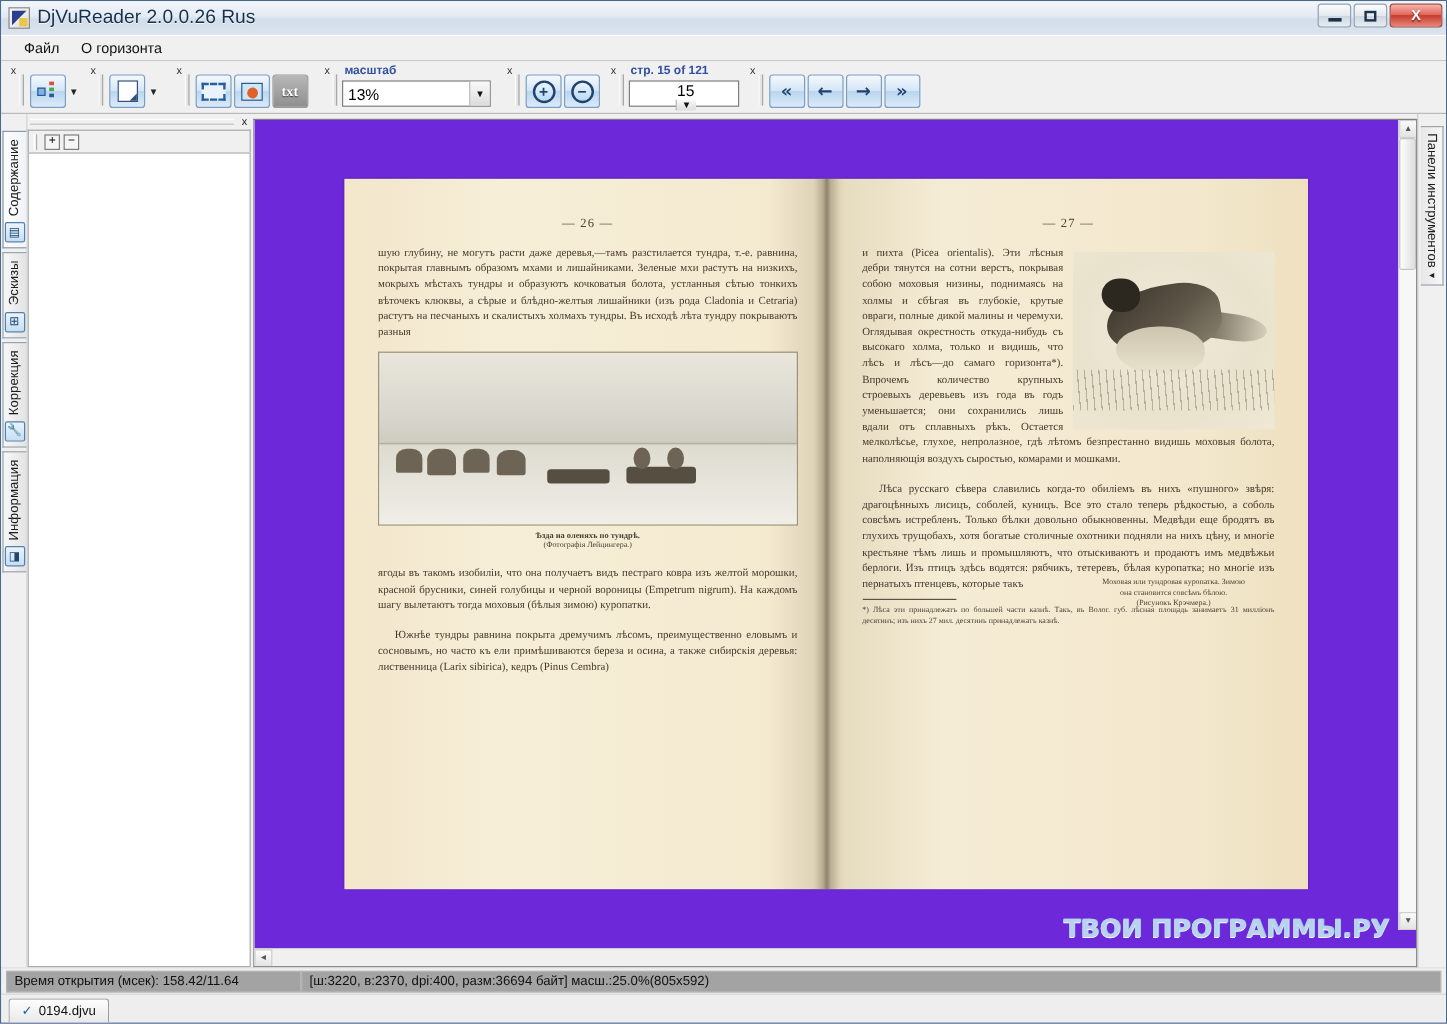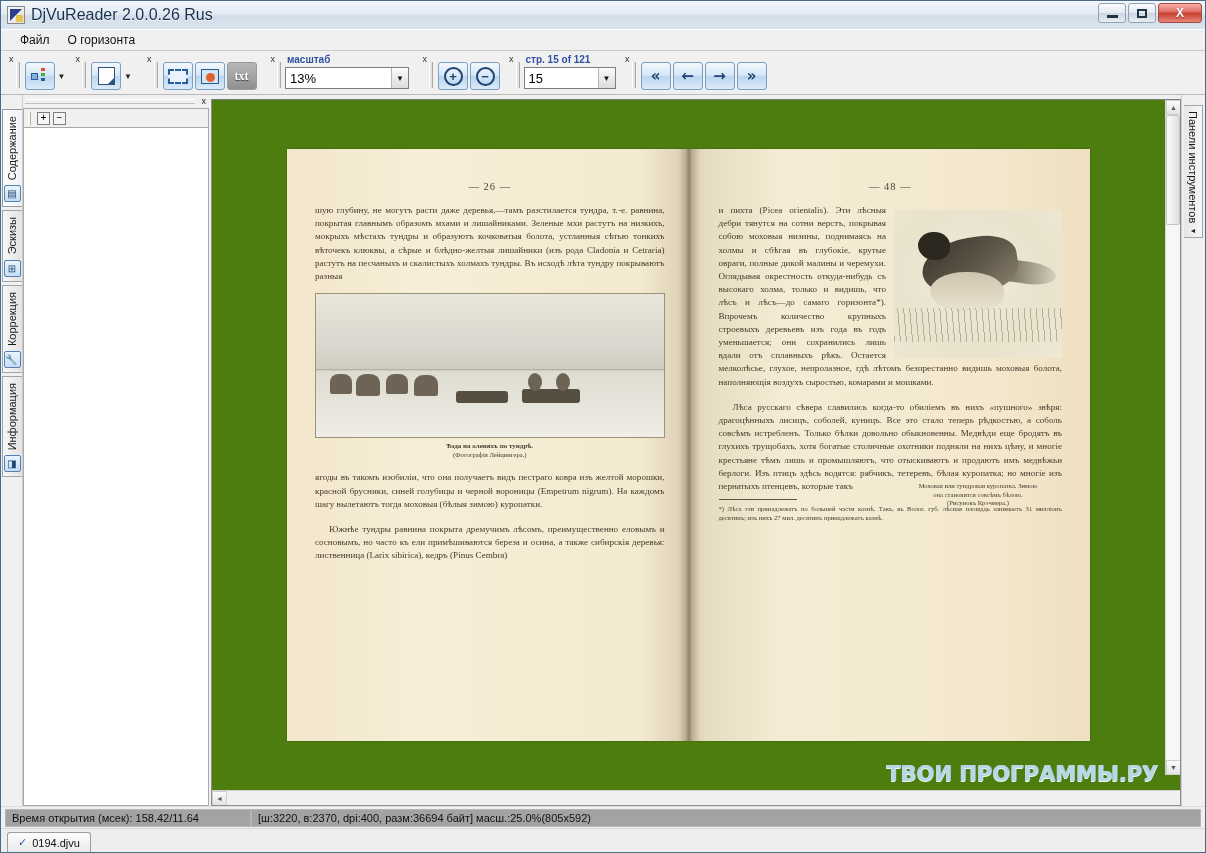--- a/index.html
+++ b/index.html
@@ -193,21 +193,21 @@
   .sp-tree {
     flex:1; border:1px solid #a9a9a9; background:#fff; margin:0;
   }
   
   .viewer {
     flex: 1; min-width:0; display:flex;flex-direction:column;
     border:1px solid #8d8d8d; border-top:1px solid #7d7d7d;
     background:#fff; margin: 4px 0 0 2px;
     position: relative; overflow:hidden;
   }
-  .view-canvas { flex:1; position:relative; overflow:hidden; background:#4d7c0f; }
+  .view-canvas { flex:1; position:relative; overflow:hidden; background:#6d28d9; }
   .hscroll {
     height: 15px; flex:0 0 15px; background:#f0f0f0;
     border-top:1px solid #cfcfcf; display:flex;align-items:center;
   }
   .sc-btn {
     width:15px;height:15px;background:linear-gradient(180deg,#fbfbfb,#e3e3e3);
     border:1px solid #cfcfcf;display:flex;align-items:center;justify-content:center;
     font-size:7px;color:#555;
   }
   .hscroll .track { flex:1; background:#f7f7f7; }
@@ -429,21 +429,21 @@
           <span class="ic-circ">−</span>
         </div>
       </div>
     </div>
 
     <div class="tb-group" style="width:116px;">
       <div class="closer">x</div>
       <div class="grip"></div>
       <div style="flex:1;position:relative;">
         <div class="tb-label" style="left:2px;">стр. 15 of 121</div>
-        <div class="tb-combo" style="width:92px;">
+        <div class="tb-combo" style="width:92px;flex-direction:column;">
           <span class="val">15</span>
           <span class="drop">▼</span>
         </div>
       </div>
     </div>
 
     <div class="tb-group">
       <div class="closer">x</div>
       <div class="grip"></div>
       <div class="tb-inner">
@@ -524,21 +524,21 @@
                 <div class="t1">Ѣзда на оленяхъ по тундрѣ.</div>
                 <div>(Фотографія Лейцингера.)</div>
               </div>
               <div class="ptext" style="margin-top:6px;">
                 <p class="noind">ягоды въ такомъ изобиліи, что она получаетъ видъ пестраго ковра изъ желтой морошки, красной брусники, синей голубицы и черной вороницы (Empetrum nigrum). На каждомъ шагу вылетаютъ тогда моховыя (бѣлыя зимою) куропатки.</p>
                 <p>Южнѣе тундры равнина покрыта дремучимъ лѣсомъ, преимущественно еловымъ и сосновымъ, но часто къ ели примѣшиваются береза и осина, а также сибирскія деревья: лиственница (Larix sibirica), кедръ (Pinus Cembra)</p>
               </div>
             </div>
 
             <div class="page right">
-              <div class="folio">— 48 —</div>
+              <div class="folio">— 27 —</div>
               <div class="ptext">
                 <div class="bird-fig">
                   <div class="bird-tail"></div>
                   <div class="bird-body"></div>
                   <div class="bird-breast"></div>
                   <div class="bird-head"></div>
                   <div class="grass"></div>
                 </div>
                 <p class="noind">и пихта (Picea orientalis). Эти лѣсныя дебри тянутся на сотни верстъ, покрывая собою моховыя низины, поднимаясь на холмы и сбѣгая въ глубокіе, крутые овраги, полные дикой малины и черемухи. Оглядывая окрестность откуда-нибудь съ высокаго холма, только и видишь, что лѣсъ и лѣсъ—до самаго горизонта*). Впрочемъ количество крупныхъ строевыхъ деревьевъ изъ года въ годъ уменьшается; они сохранились лишь вдали отъ сплавныхъ рѣкъ. Остается мелколѣсье, глухое, непролазное, гдѣ лѣтомъ безпрестанно видишь моховыя болота, наполняющія воздухъ сыростью, комарами и мошками.</p>
                 <p>Лѣса русскаго сѣвера славились когда-то обиліемъ въ нихъ «пушного» звѣря: драгоцѣнныхъ лисицъ, соболей, куницъ. Все это стало теперь рѣдкостью, а соболь совсѣмъ истребленъ. Только бѣлки довольно обыкновенны. Медвѣди еще бродятъ въ глухихъ трущобахъ, хотя богатые столичные охотники подняли на нихъ цѣну, и многіе крестьяне тѣмъ лишь и промышляютъ, что отыскиваютъ и продаютъ имъ медвѣжьи берлоги. Изъ птицъ здѣсь водятся: рябчикъ, тетеревъ, бѣлая куропатка; но многіе изъ пернатыхъ птенцевъ, которые такъ</p>

